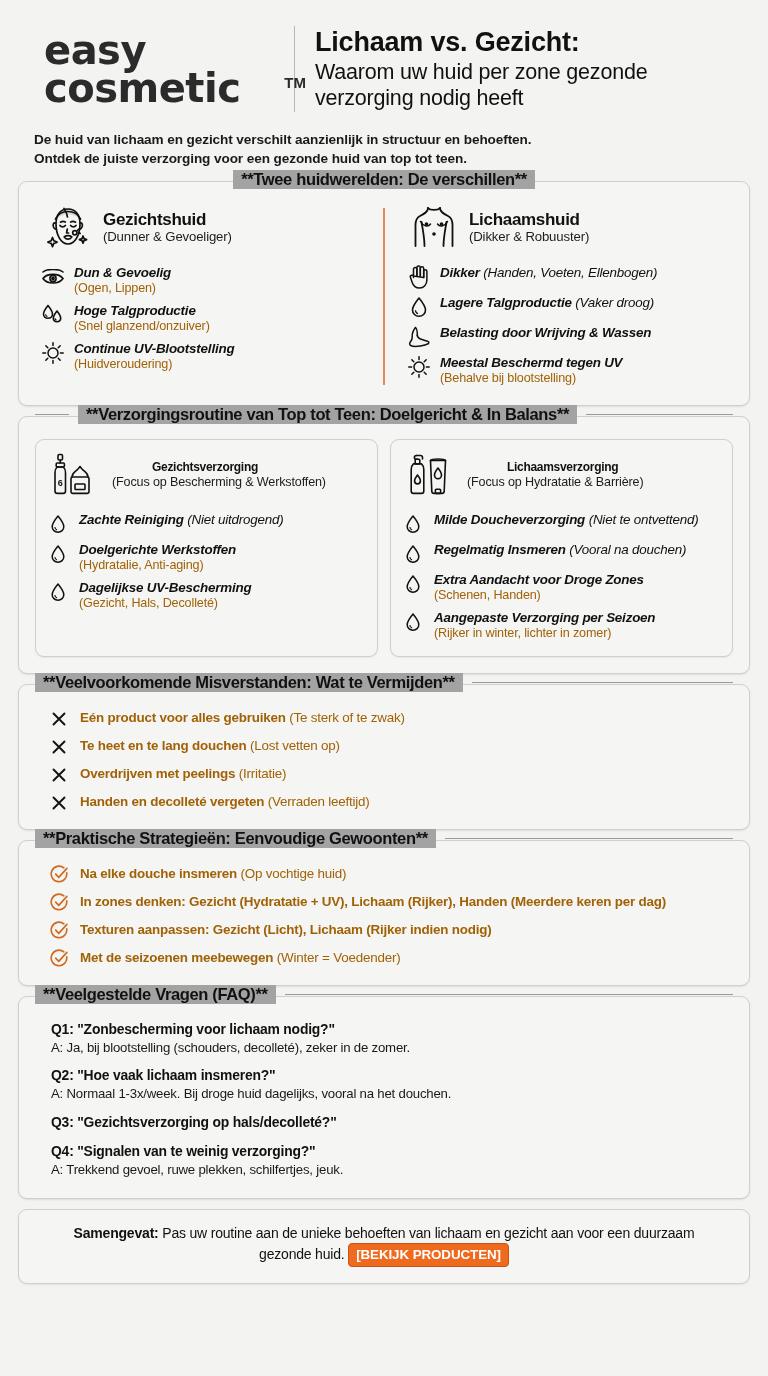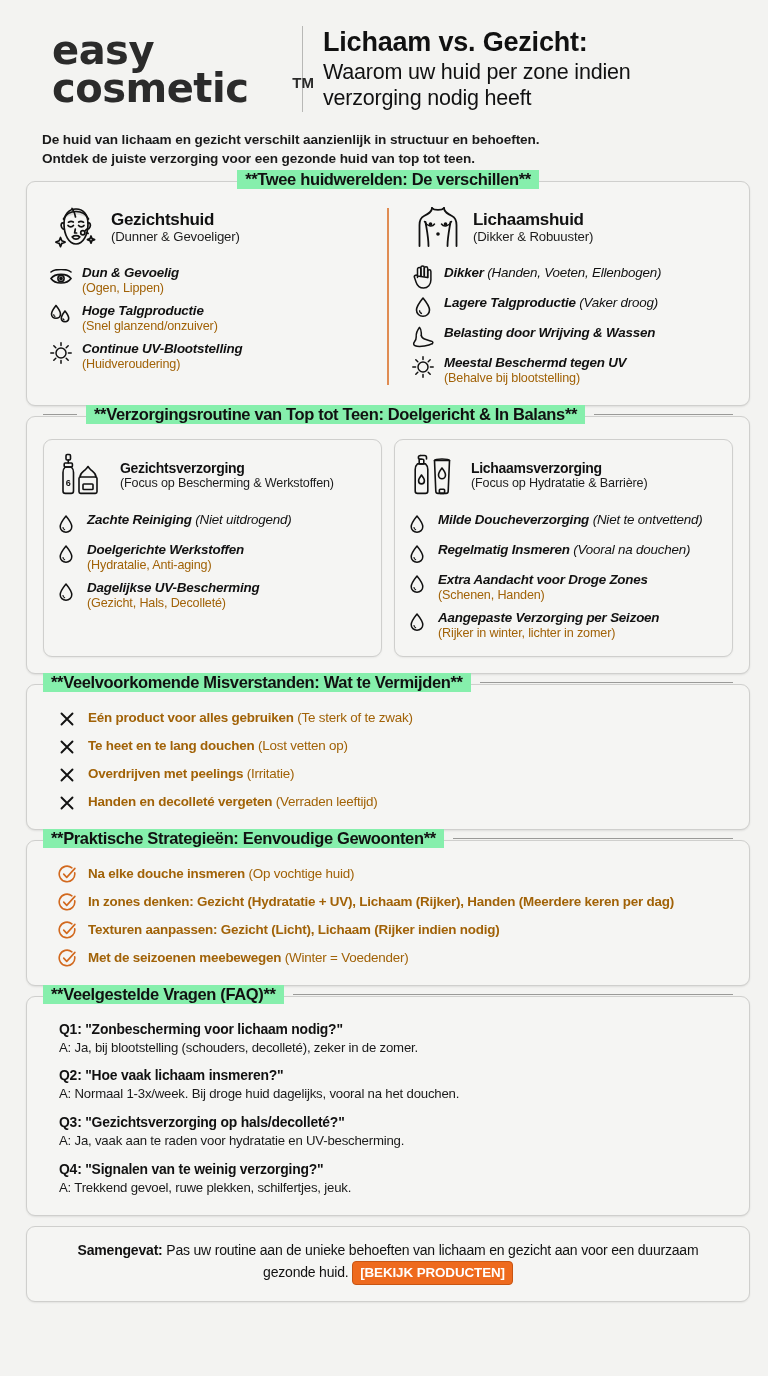--- a/index.html
+++ b/index.html
@@ -11,21 +11,21 @@
   body {
     font-family: "Liberation Sans", sans-serif;
     color: #1a1a1a;
     -webkit-font-smoothing: antialiased;
   }
 
   #page {
     width: 768px;
     min-height: 1376px;
     background: #f3f3f1;
-    padding: 0 0 14px 8px;
+    padding: 0 0 14px 0;
     position: relative;
   }
 
   
   .header {
     display: flex;
     align-items: center;
     padding: 22px 22px 6px 22px;
   }
   .logo {
@@ -101,21 +101,21 @@
     position: absolute;
     top: -12px;
     display: flex;
     align-items: center;
     width: 100%;
     padding: 0 16px;
     gap: 9px;
   }
   .card-title.center { justify-content: center; }
   .card-title .ct-text {
-    background: #86efac;
+    background: #a3a3a3;
     padding: 0 8px;
     font-size: 16.5px;
     font-weight: bold;
     letter-spacing: -0.35px;
     white-space: nowrap;
     color: #111;
   }
   .card-title .ct-rule {
     height: 1px;
     background: #9a9a98;
@@ -199,21 +199,21 @@
   .inner-card {
     flex: 1;
     min-width: 0;
     border: 1px solid #cfcfcd;
     border-radius: 9px;
     background: #f5f5f3;
     padding: 12px 10px 12px 10px;
     box-shadow: 0 1px 2px rgba(0,0,0,0.06);
   }
   .inner-card .col-head { padding-left: 2px; }
-  .inner-card .col-head .ch-t1 { font-size: 14px; }
+  .inner-card .col-head .ch-t1 { font-size: 12px; margin-left: 40px; }
   .inner-card .col-head .ch-t2 { font-size: 12.6px; }
 
   
   .slist li {
     display: flex;
     align-items: flex-start;
     gap: 11px;
     padding: 4px 0 4px 14px;
   }
   .slist .ic {
@@ -294,21 +294,21 @@
 <div id="page">
 
   <div class="header">
     <div class="logo">
       <div class="logo-l1">easy</div>
       <div class="logo-l2"><span>cosmetic</span><span class="logo-tm">TM</span></div>
     </div>
     <div class="head-divider"></div>
     <div class="head-title">
       <div class="t1">Lichaam vs. Gezicht:</div>
-      <div class="t2">Waarom uw huid per zone indien</div>
+      <div class="t2">Waarom uw huid per zone gezonde</div>
       <div class="t2">verzorging nodig heeft</div>
     </div>
   </div>
 
   <div class="subtitle">
     <div>De huid van lichaam en gezicht verschilt aanzienlijk in structuur en behoeften.</div>
     <div>Ontdek de juiste verzorging voor een gezonde huid van top tot teen.</div>
   </div>
 
   <div class="card">
@@ -771,21 +771,20 @@
         <div class="qa">
           <div class="q">Q1: "Zonbescherming voor lichaam nodig?"</div>
           <div class="a">A: Ja, bij blootstelling (schouders, decolleté), zeker in de zomer.</div>
         </div>
         <div class="qa">
           <div class="q">Q2: "Hoe vaak lichaam insmeren?"</div>
           <div class="a">A: Normaal 1-3x/week. Bij droge huid dagelijks, vooral na het douchen.</div>
         </div>
         <div class="qa">
           <div class="q">Q3: "Gezichtsverzorging op hals/decolleté?"</div>
-          <div class="a">A: Ja, vaak aan te raden voor hydratatie en UV-bescherming.</div>
         </div>
         <div class="qa">
           <div class="q">Q4: "Signalen van te weinig verzorging?"</div>
           <div class="a">A: Trekkend gevoel, ruwe plekken, schilfertjes, jeuk.</div>
         </div>
       </div>
     </div>
   </div>
 
   <div class="footer-card">

